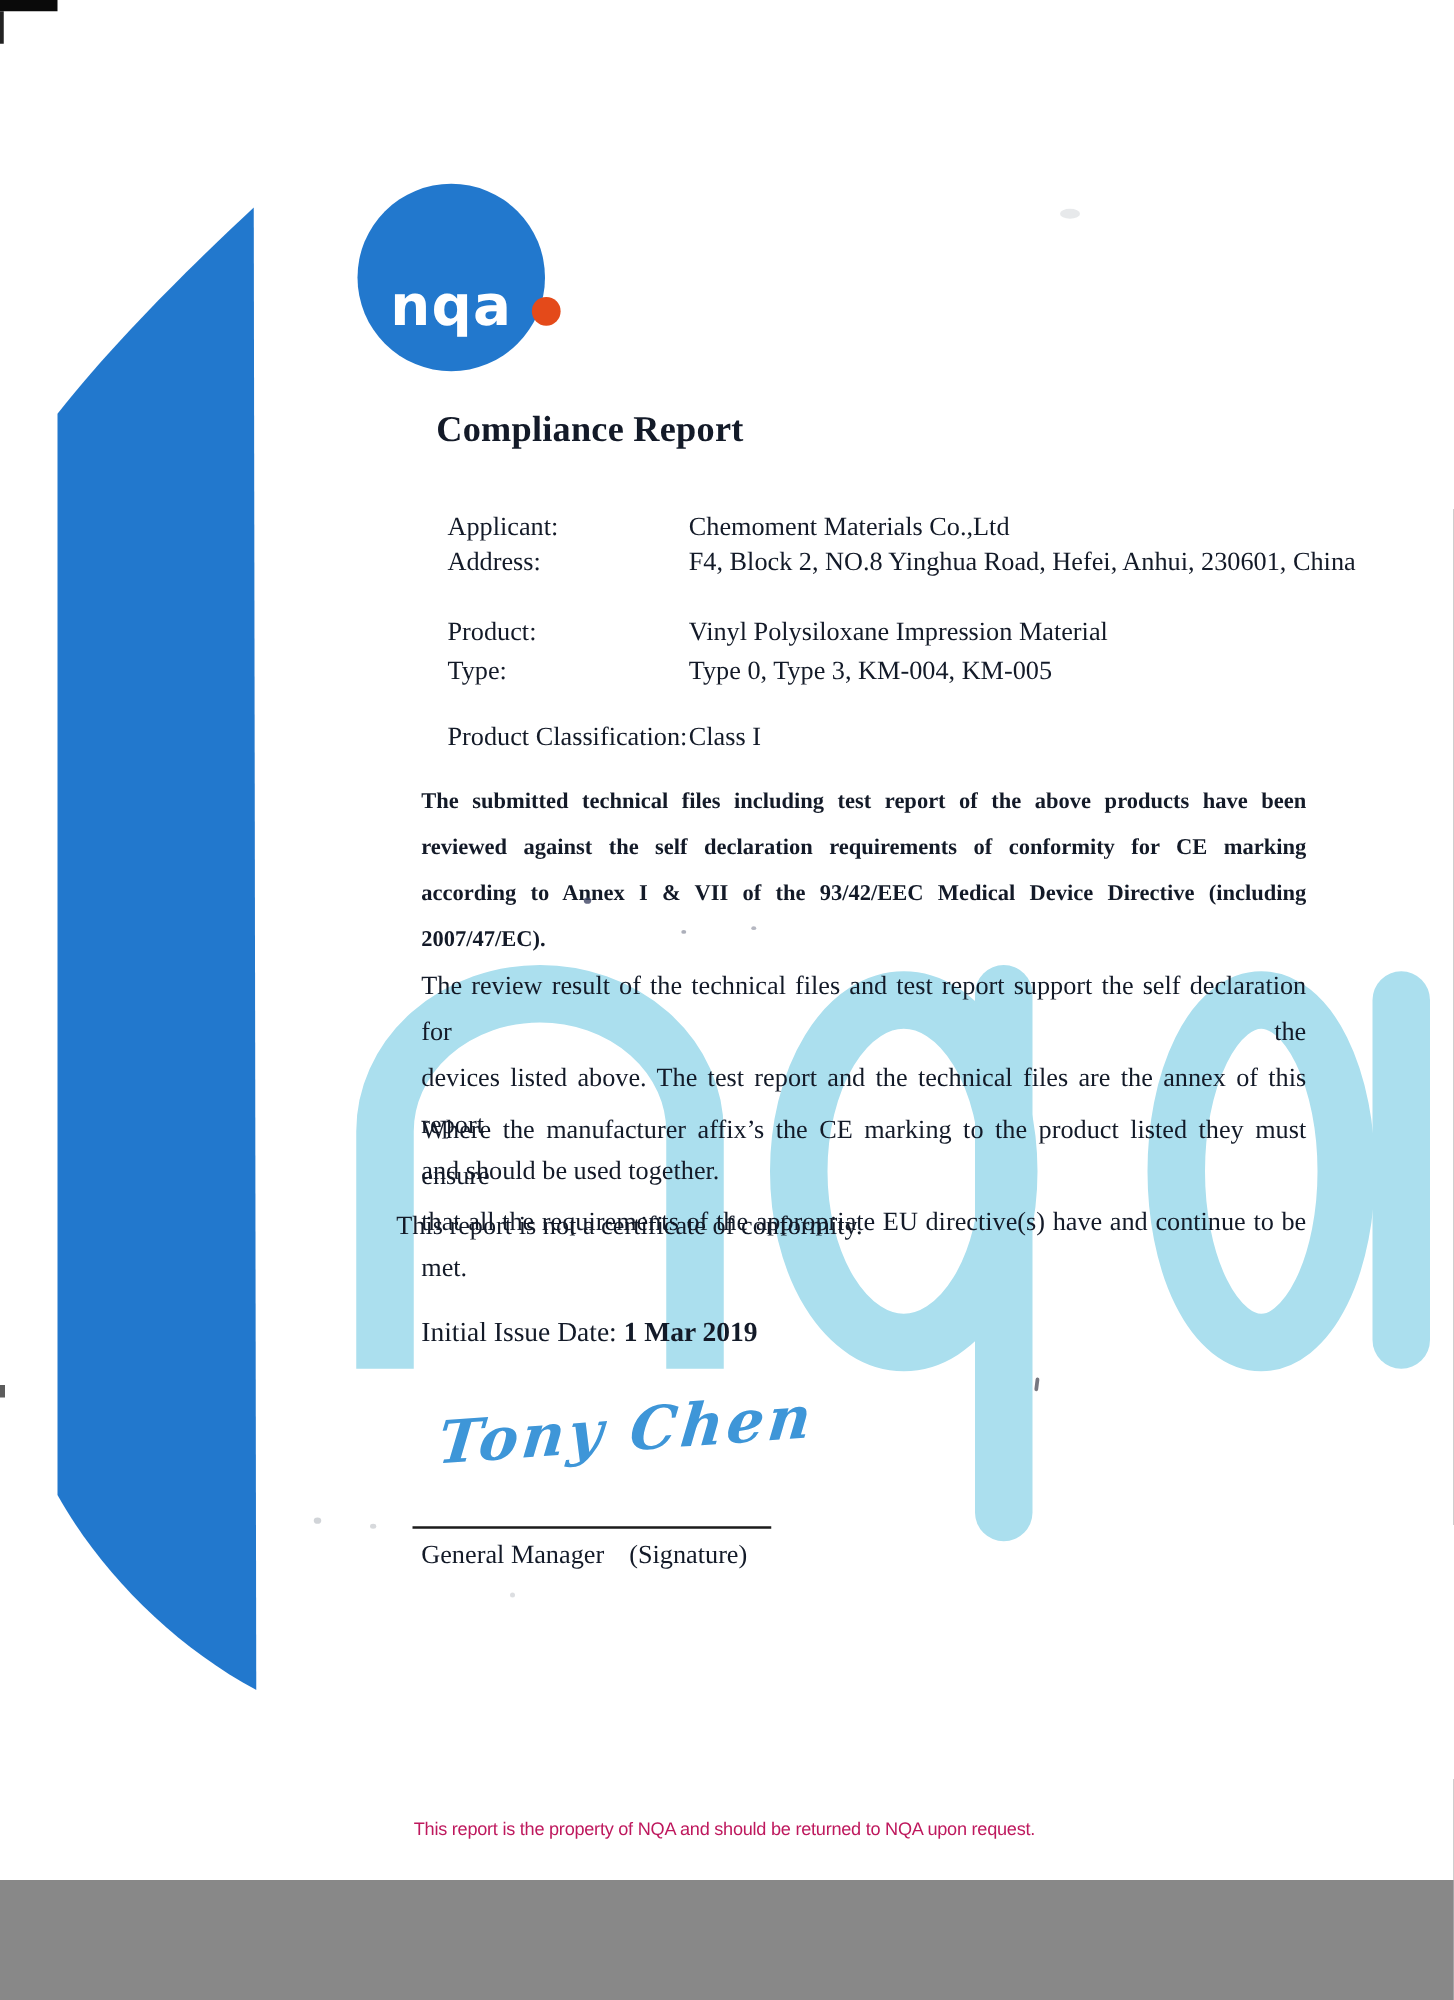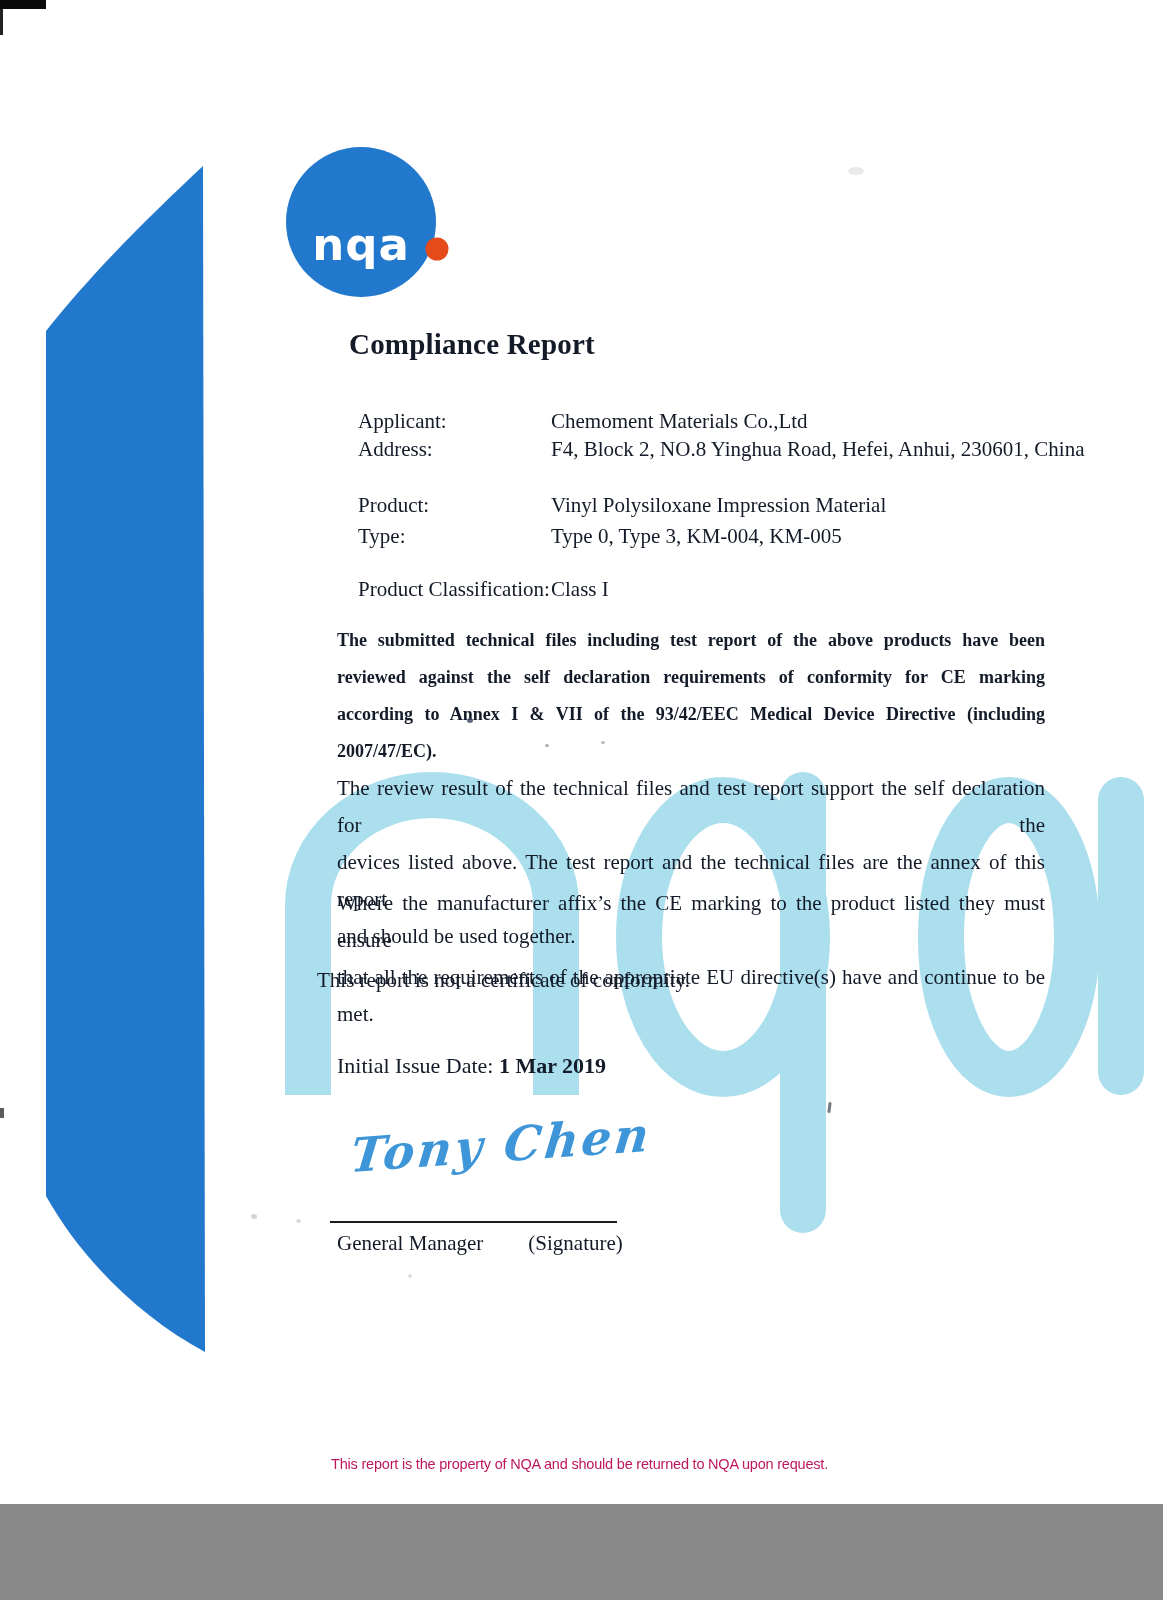--- a/index.html
+++ b/index.html
@@ -21,21 +21,21 @@
   .jline.lastline{text-align-last:left;}
   .no-block{font-size:22px;line-height:36px;}
   .no-block b{font-weight:bold;}
   .signature{
     font-family:"DejaVu Serif", serif;font-style:italic;font-weight:bold;
     font-size:47px;color:#3e96d8;letter-spacing:3px;
     transform:rotate(-4deg) skewX(-10deg);transform-origin:left bottom;white-space:nowrap;
   }
   .sig-line{position:absolute;z-index:2;left:330px;top:1221px;width:287px;height:2px;background:#1c1c1c;}
   .sig-caption{font-size:21px;white-space:nowrap;}
-  .sig-caption .cap{margin-left:45px;}
+  .sig-caption .cap{margin-left:20px;}
   .footer-note{font-family:"Liberation Sans", sans-serif;font-size:14.5px;color:#be185d;letter-spacing:-0.2px;white-space:nowrap;}
   .page-number{font-size:18px;}
   .corner-bar{position:absolute;z-index:3;left:0;top:0;width:46px;height:9px;background:#0a0a0a;}
   .corner-sliver{position:absolute;z-index:3;left:0;top:9px;width:3px;height:26px;background:#222;}
   .edge-speck{position:absolute;z-index:3;left:0;top:1108px;width:4px;height:10px;background:#333;opacity:.8;}
   .speck{position:absolute;z-index:3;border-radius:50%;}
   .speck.a{left:467px;top:718px;width:6px;height:5px;background:#3d4363;opacity:.8;}
   .speck.b{left:545px;top:744px;width:4px;height:3px;background:#5a5f75;opacity:.5;}
   .speck.c{left:601px;top:741px;width:4px;height:3px;background:#5a5f75;opacity:.45;}
   .speck.d{left:828px;top:1102px;width:3px;height:11px;border-radius:2px;background:#4a4a55;opacity:.75;transform:rotate(7deg);}

